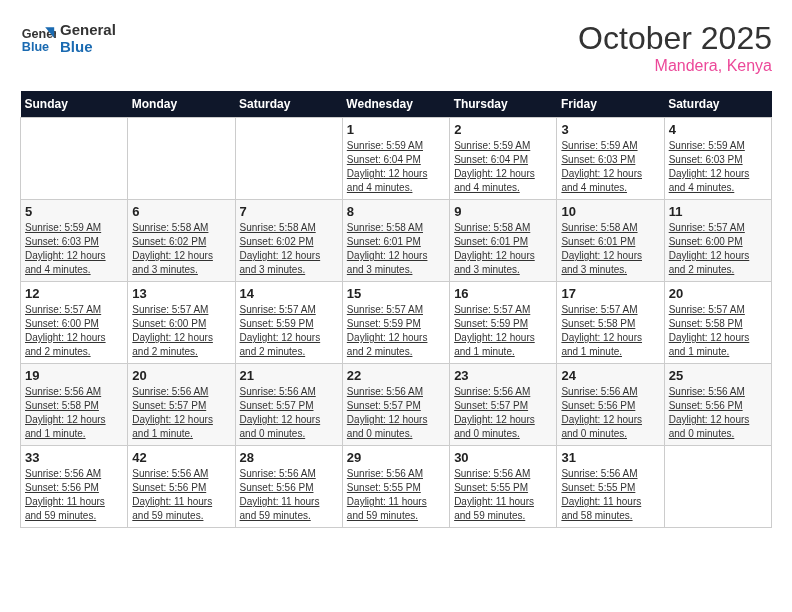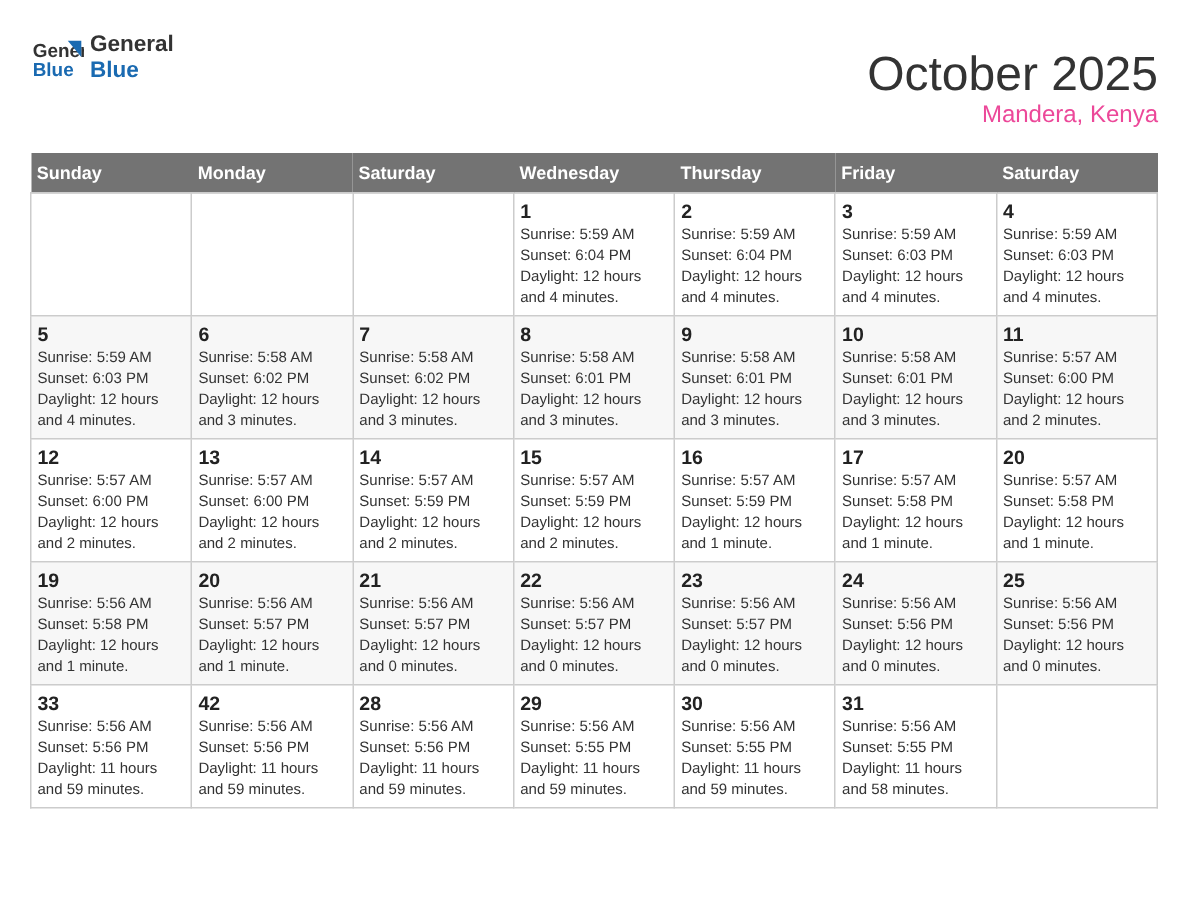--- a/index.html
+++ b/index.html
@@ -20,38 +20,37 @@
       display: flex;
       align-items: center;
       gap: 4px;
     }
     .logo-icon {
       width: 36px;
       height: 36px;
     }
     .title-block {
       text-align: right;
-      margin-top: 11px;
     }
     .month-title {
       font-size: 32px;
       font-weight: 300;
       color: #333;
     }
     .location-title {
       font-size: 16px;
       color: #ec4899;
     }
     .calendar {
       width: 100%;
       border-collapse: collapse;
       font-size: 11px;
     }
     .calendar th {
-      background: #737373;
+      background: #0f172a;
       color: #fff;
       padding: 6px 4px;
       text-align: left;
       font-size: 12px;
       font-weight: bold;
     }
     .calendar td {
       border: 1px solid #ccc;
       vertical-align: top;
       padding: 4px;
@@ -65,20 +64,21 @@
     .day-number {
       font-weight: bold;
       font-size: 13px;
       margin-bottom: 2px;
       color: #222;
     }
     .day-info {
       font-size: 10px;
       color: #333;
       line-height: 1.4;
+      text-decoration: underline;
     }
     .empty-cell {
       background: #fff !important;
     }
   </style>
 </head>
 <body>
 
 <div class="header">
   <div class="logo">

